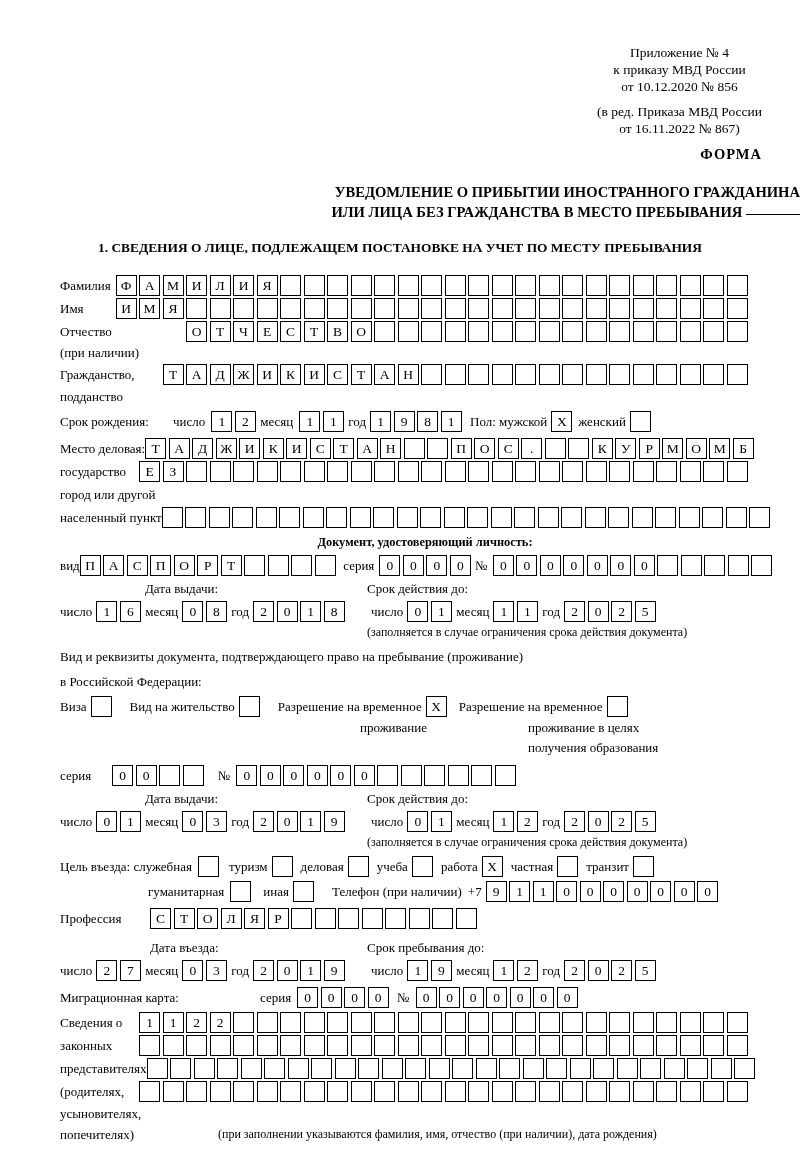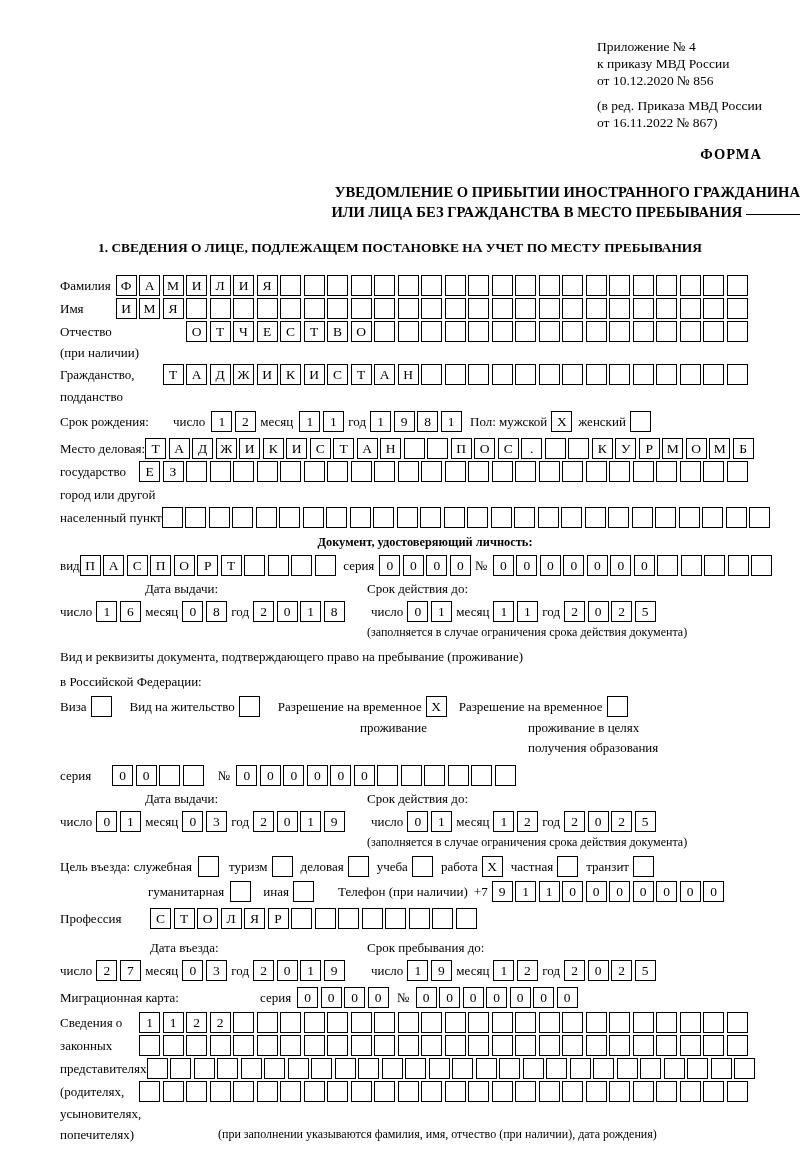--- a/index.html
+++ b/index.html
@@ -16,23 +16,23 @@
   }
   .page {
     position: relative;
     width: 800px;
     height: 1163px;
     padding: 0;
     box-sizing: border-box;
   }
   .hdr {
     position: absolute;
-    top: 38px;
+    top: 44px;
     right: 38px;
-    text-align: left;
+    text-align: center;
     font-size: 13.5px;
     line-height: 17px;
   }
   .hdr .gap { height: 8px; }
   .forma {
     position: absolute;
     top: 146px;
     right: 38px;
     font-size: 14.5px;
     font-weight: bold;
@@ -597,21 +597,21 @@
       <div class="lbl" style="margin:0 4px 0 8px">транзит</div>
       <div class="cbox"></div>
     </div>
 
     <div class="row" style="margin-top:4px">
       <div style="width:88px"></div>
       <div class="lbl" style="margin-right:6px">гуманитарная</div>
       <div class="cbox"></div>
       <div class="lbl" style="margin:0 4px 0 12px">иная</div>
       <div class="cbox"></div>
-      <div class="lbl" style="margin:0 6px 0 24px">Телефон (при наличии)</div>
+      <div class="lbl" style="margin:0 6px 0 18px">Телефон (при наличии)</div>
       <div class="lbl" style="margin-right:4px">+7</div>
       <div class="cells" id="phone-cells">
           <div class="c">9</div>
           <div class="c">1</div>
           <div class="c">1</div>
           <div class="c">0</div>
           <div class="c">0</div>
           <div class="c">0</div>
           <div class="c">0</div>
           <div class="c">0</div>

